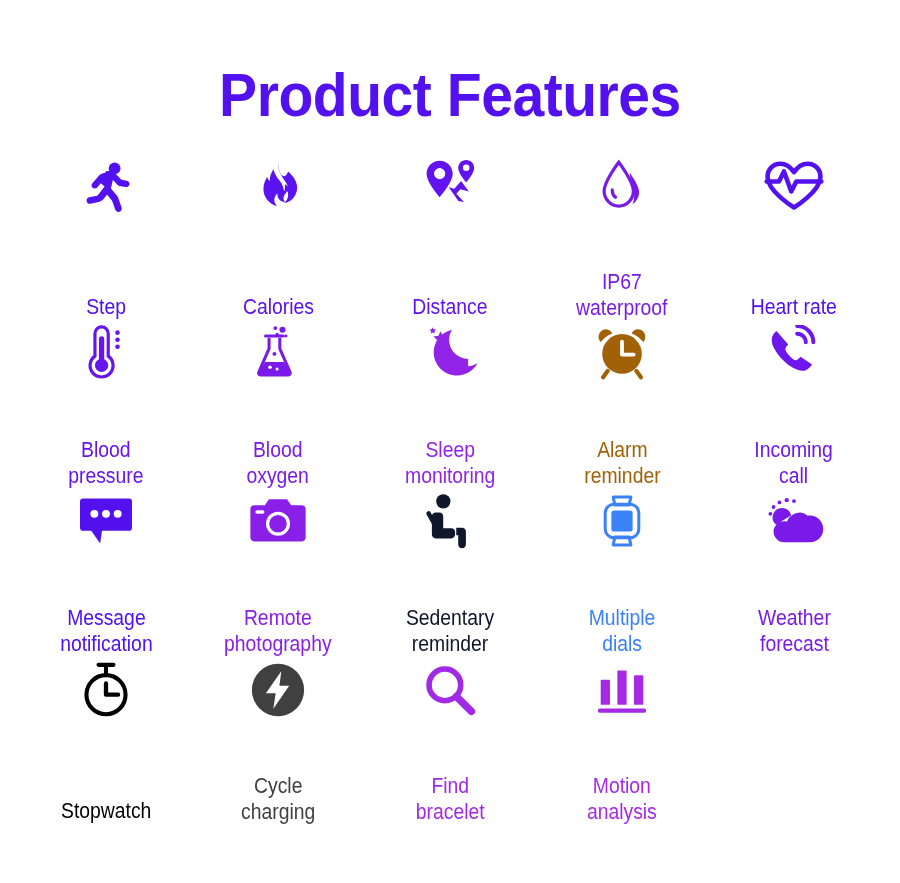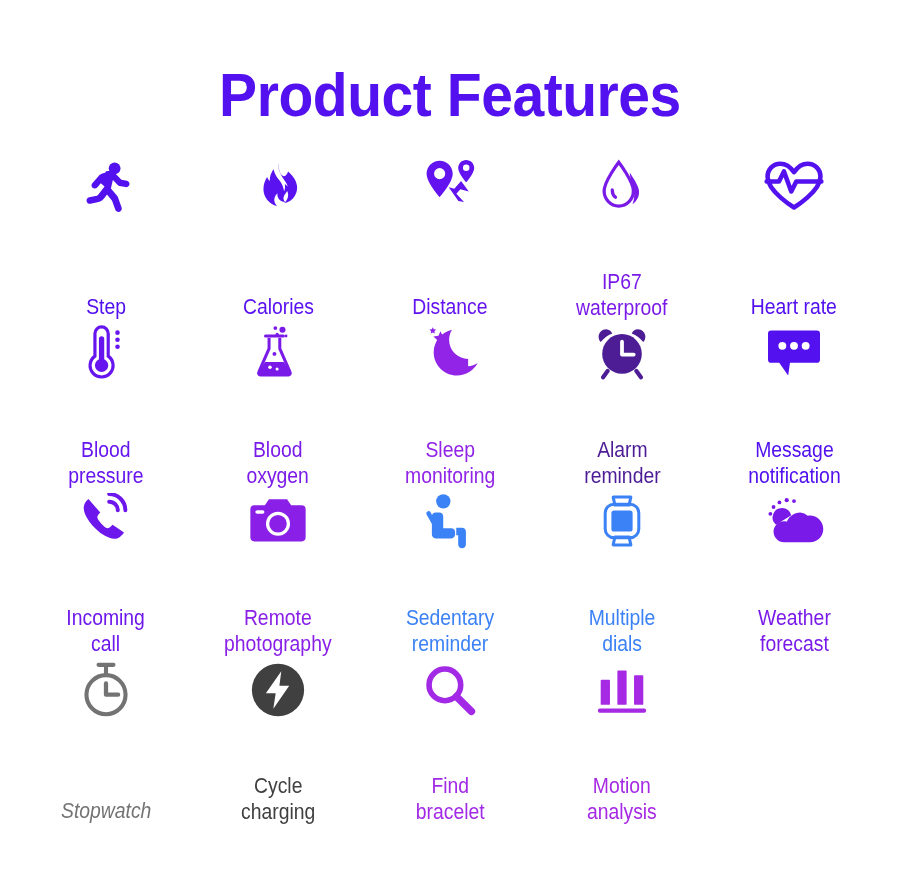--- a/index.html
+++ b/index.html
@@ -160,69 +160,69 @@
       <div class="feature-icon">
         <svg width="58" height="56" viewBox="0 0 64 60" fill="currentColor">
       <path d="M52 36.5c-11.6 0-21-9.4-21-21 0-4.1 1.2-8 3.2-11.2C22.6 6.9 14 17 14 29.2c0 14.2 11.5 25.7 25.7 25.7 9.9 0 18.5-5.6 22.8-13.8-3.1 2.2-6.8 3.4-10.5 3.4z"></path>
       <path d="M21.5 6l2.4 5.1 5.6.7-4.1 3.9 1.1 5.5-4.9-2.8-4.9 2.8 1.1-5.5-4.1-3.9 5.6-.7z"></path>
       <path d="M13 1.5l1.1 2.4 2.6.3-1.9 1.8.5 2.6L13 7.3l-2.3 1.3.5-2.6-1.9-1.8 2.6-.3z"></path>
     </svg>
       </div>
       <div class="feature-label">Sleep
 monitoring</div>
     </div>
-    <div class="feature-cell row2" style="color: #4c1d95;">
+    <div class="feature-cell row2" style="color: #a16207;">
       <div class="feature-icon">
         <svg width="56" height="54" viewBox="0 0 62 60" fill="currentColor">
       <path d="M13.5 3.5C8.8 3.5 5 7.3 5 12c0 2.3.9 4.4 2.4 5.9C10.6 13.5 15 10 20.2 8.2A8.4 8.4 0 0 0 13.5 3.5z"></path>
       <path d="M48.5 3.5c-2.7 0-5.2 1.3-6.7 4.7C47 10 51.4 13.5 54.6 17.9A8.4 8.4 0 0 0 57 12c0-4.7-3.8-8.5-8.5-8.5z"></path>
       <circle cx="31" cy="31" r="22"></circle>
       <path d="M31 17.5v14.2h13" fill="none" stroke="#ffffff" stroke-width="4.2" stroke-linecap="round" stroke-linejoin="round"></path>
       <path d="M15 50l-5 7" stroke="currentColor" stroke-width="4.6" stroke-linecap="round" fill="none"></path>
       <path d="M47 50l5 7" stroke="currentColor" stroke-width="4.6" stroke-linecap="round" fill="none"></path>
     </svg>
       </div>
       <div class="feature-label">Alarm
 reminder</div>
     </div>
+    <div class="feature-cell row3" style="color: rgb(109, 23, 236);">
+      <div class="feature-icon">
+        <svg width="54" height="56" viewBox="0 0 60 62" fill="currentColor">
+      <path d="M10.5 6.5c-2.6 2.1-4.6 4.8-5.1 8.2-.8 5.5 2 11.4 6.4 17.3 4.5 5.9 10.4 11.5 16.6 15.2 5.5 3.3 11 4.6 15.2 2.6 2.6-1.3 4.7-3.5 6.4-6l-12.7-8.5c-1.5 1.6-2.9 3.2-4.5 3.6-2 .5-4.5-1.3-7.7-4.7-3.2-3.4-5-6.1-4.7-8 .3-1.7 1.8-3 3.2-4.6L10.5 6.5z"></path>
+      <path d="M33.5 9.5c5.3 0 9.6 4.3 9.6 9.6" fill="none" stroke="currentColor" stroke-width="4.4" stroke-linecap="round"></path>
+      <path d="M33.5 1C43.4 1 51.5 9.1 51.5 19" fill="none" stroke="currentColor" stroke-width="4.4" stroke-linecap="round"></path>
+    </svg>
+      </div>
+      <div class="feature-label">Incoming
+call</div>
+    </div>
     <div class="feature-cell row3" style="color: rgb(82, 17, 238);">
       <div class="feature-icon">
         <svg width="56" height="52" viewBox="0 0 62 58" fill="currentColor">
       <path d="M5.5 4h51a3.5 3.5 0 0 1 3.5 3.5v29a3.5 3.5 0 0 1-3.5 3.5H26.5l-2 14-10-14H5.5A3.5 3.5 0 0 1 2 36.5v-29A3.5 3.5 0 0 1 5.5 4z"></path>
       <circle cx="18" cy="21" r="4.4" fill="#ffffff"></circle>
       <circle cx="31" cy="21" r="4.4" fill="#ffffff"></circle>
       <circle cx="44" cy="21" r="4.4" fill="#ffffff"></circle>
     </svg>
       </div>
       <div class="feature-label">Message
 notification</div>
     </div>
-    <div class="feature-cell row3" style="color: rgb(109, 23, 236);">
-      <div class="feature-icon">
-        <svg width="54" height="56" viewBox="0 0 60 62" fill="currentColor">
-      <path d="M10.5 6.5c-2.6 2.1-4.6 4.8-5.1 8.2-.8 5.5 2 11.4 6.4 17.3 4.5 5.9 10.4 11.5 16.6 15.2 5.5 3.3 11 4.6 15.2 2.6 2.6-1.3 4.7-3.5 6.4-6l-12.7-8.5c-1.5 1.6-2.9 3.2-4.5 3.6-2 .5-4.5-1.3-7.7-4.7-3.2-3.4-5-6.1-4.7-8 .3-1.7 1.8-3 3.2-4.6L10.5 6.5z"></path>
-      <path d="M33.5 9.5c5.3 0 9.6 4.3 9.6 9.6" fill="none" stroke="currentColor" stroke-width="4.4" stroke-linecap="round"></path>
-      <path d="M33.5 1C43.4 1 51.5 9.1 51.5 19" fill="none" stroke="currentColor" stroke-width="4.4" stroke-linecap="round"></path>
-    </svg>
-      </div>
-      <div class="feature-label">Incoming
-call</div>
-    </div>
     <div class="feature-cell row3" style="color: rgb(138, 32, 232);">
       <div class="feature-icon">
         <svg width="58" height="48" viewBox="0 0 64 52" fill="currentColor">
       <path d="M22 2h20l4.5 6.5H58A4.5 4.5 0 0 1 62.5 13v31A4.5 4.5 0 0 1 58 48.5H6A4.5 4.5 0 0 1 1.5 44V13A4.5 4.5 0 0 1 6 8.5h11.5L22 2z"></path>
       <circle cx="32" cy="29" r="11.5" fill="none" stroke="#ffffff" stroke-width="3.6"></circle>
       <rect x="7" y="14" width="10" height="4" rx="2" fill="#ffffff"></rect>
     </svg>
       </div>
       <div class="feature-label">Remote
 photography</div>
     </div>
-    <div class="feature-cell row3" style="color: #3b82f6; align-items: center;">
+    <div class="feature-cell row3" style="color: #0f172a; align-items: center;">
       <div class="feature-icon">
         <svg width="50" height="56" viewBox="0 0 56 62" fill="currentColor">
       <circle cx="20.5" cy="9" r="8"></circle>
       <path d="M12 21.5c-2.4 0-4.3 1.9-4.3 4.3v20.4c0 2.4 1.9 4.3 4.3 4.3h17.4c2.4 0 4.3-1.9 4.3-4.3v-2.8c0-2.4-1.9-4.3-4.3-4.3H20.4V25.8c0-2.4-1.9-4.3-4.3-4.3H12z"></path>
       <path d="M35 38.5h6.5c2.4 0 4.3 1.9 4.3 4.3v14.4c0 2.4-1.9 4.3-4.3 4.3s-4.3-1.9-4.3-4.3V47H35v-8.5z"></path>
       <path d="M4 22.5l10 18" fill="none" stroke="currentColor" stroke-width="5" stroke-linecap="round"></path>
     </svg>
       </div>
       <div class="feature-label">Sedentary
 reminder</div>
@@ -247,21 +247,21 @@
       <circle cx="25" cy="4" r="2.3"></circle>
       <circle cx="33" cy="5" r="2.1"></circle>
       <circle cx="7" cy="19" r="2.1"></circle>
       <path d="M20 12.5a10.5 10.5 0 0 0-6.8 18.5L30 20.5A10.5 10.5 0 0 0 20 12.5z"></path>
       <path d="M40 17.5c-6.8 0-12.6 4.3-14.9 10.3-1-.3-2-.5-3.1-.5-6.3 0-11.5 5.2-11.5 11.5S15.7 50.3 22 50.3h28.5c8.1 0 14.7-6.6 14.7-14.7S58.6 20.9 50.5 20.9c-.8 0-1.6.1-2.4.2A15.8 15.8 0 0 0 40 17.5z"></path>
     </svg>
       </div>
       <div class="feature-label">Weather
 forecast</div>
     </div>
-    <div class="feature-cell row4 single-line" style="color: #737373; font-style: italic;">
+    <div class="feature-cell row4 single-line" style="color: #000000;">
       <div class="feature-icon">
         <svg width="54" height="58" viewBox="0 0 58 62" fill="none" stroke="currentColor" stroke-width="4.4">
       <circle cx="29" cy="36" r="21"></circle>
       <path d="M21 4h16" stroke-linecap="round"></path>
       <path d="M29 4v11"></path>
       <path d="M29 24v12h13" stroke-width="4.6" stroke-linecap="round" stroke-linejoin="round"></path>
     </svg>
       </div>
       <div class="feature-label">Stopwatch</div>
     </div>

